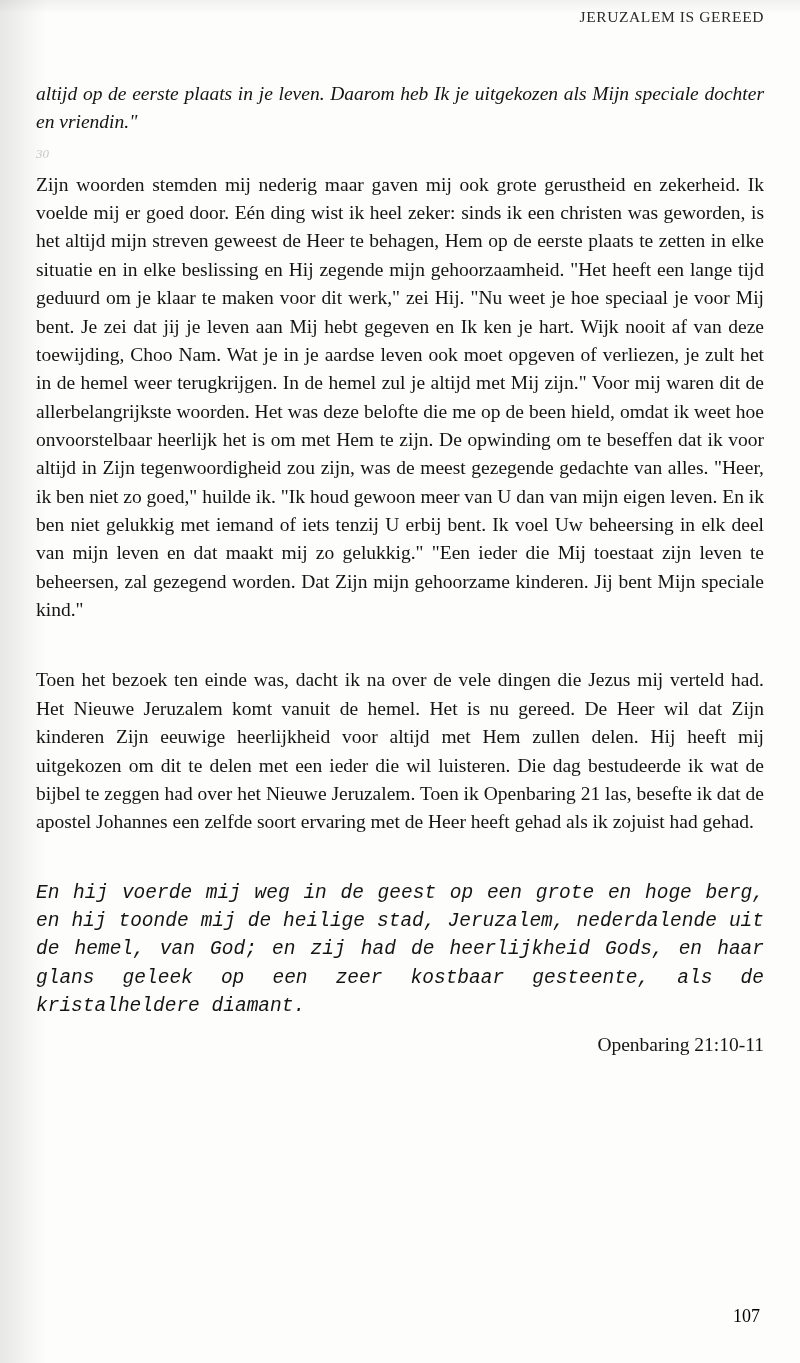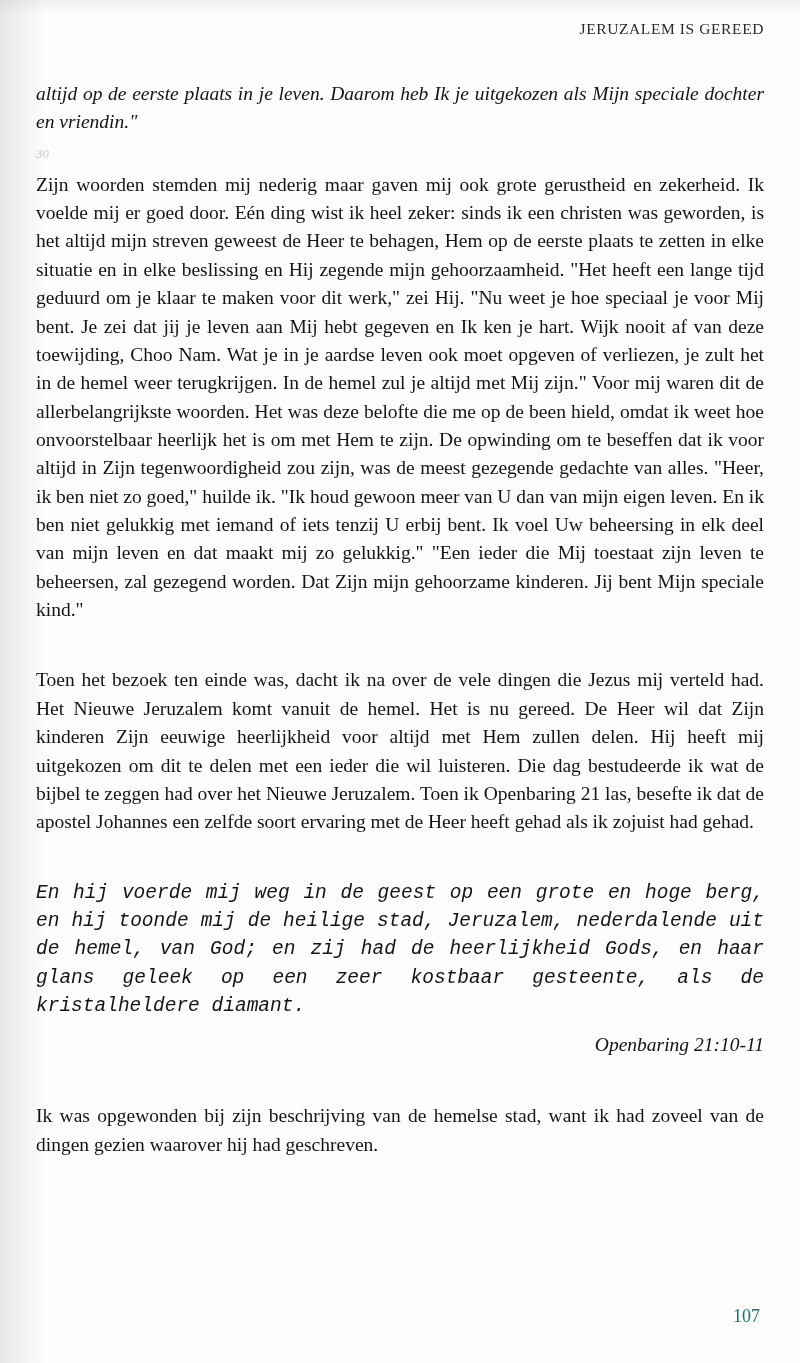--- a/index.html
+++ b/index.html
@@ -18,21 +18,21 @@
   .page {
     position: relative;
     width: 800px;
     height: 1363px;
     box-sizing: border-box;
     padding: 0;
     background: #fdfdfb;
   }
   .running-head {
     position: absolute;
-    top: 20px;
+    top: 8px;
     right: 36px;
     font-family: "Liberation Serif", serif;
     font-size: 15.5px;
     letter-spacing: 0.6px;
     color: #2a2a2a;
     text-align: right;
     font-variant: small-caps;
     text-transform: uppercase;
   }
   .content {
@@ -54,31 +54,30 @@
   }
   .gap-sm { height: 22px; }
   .gap-md { height: 30px; }
   .gap-lg { height: 34px; }
   .quote-block {
     font-style: italic;
     font-family: Liberation Mono, monospace;
   }
   .attribution {
     margin-top: 14px;
-    font-style: italic;
     text-align: right;
     font-size: 19.5px;
     color: #141414;
   }
   .folio {
     position: absolute;
     bottom: 36px;
     right: 40px;
     font-size: 18px;
-    color: #0f766e;
+    color: #000000;
     font-family: "Liberation Serif", serif;
   }
   
   .scan-shadow {
     position: absolute;
     top: 0;
     left: 0;
     width: 46px;
     height: 100%;
     background: linear-gradient(to right, rgba(0,0,0,0.085), rgba(0,0,0,0.0));
@@ -128,21 +127,20 @@
     <p>Toen het bezoek ten einde was, dacht ik na over de vele dingen die Jezus mij verteld had. Het Nieuwe Jeruzalem komt vanuit de hemel. Het is nu gereed. De Heer wil dat Zijn kinderen Zijn eeuwige heerlijkheid voor altijd met Hem zullen delen. Hij heeft mij uitgekozen om dit te delen met een ieder die wil luisteren. Die dag bestudeerde ik wat de bijbel te zeggen had over het Nieuwe Jeruzalem. Toen ik Openbaring 21 las, besefte ik dat de apostel Johannes een zelfde soort ervaring met de Heer heeft gehad als ik zojuist had gehad.</p>
 
     <div class="gap-md"></div>
 
     <p class="italic quote-block">En hij voerde mij weg in de geest op een grote en hoge berg, en hij toonde mij de heilige stad, Jeruzalem, nederdalende uit de hemel, van God; en zij had de heerlijkheid Gods, en haar glans geleek op een zeer kostbaar gesteente, als de kristalheldere diamant.</p>
 
     <div class="attribution">Openbaring 21:10-11</div>
 
     <div class="gap-lg"></div>
 
-    <p>Ik was opgewonden bij zijn beschrijving van de hemelse stad, want ik had zoveel van de dingen gezien waarover hij had geschreven.</p>
 
   </div>
 
   <div class="smudge">30</div>
 
   <div class="folio">107</div>
 
 </div>
 
 </body></html>

